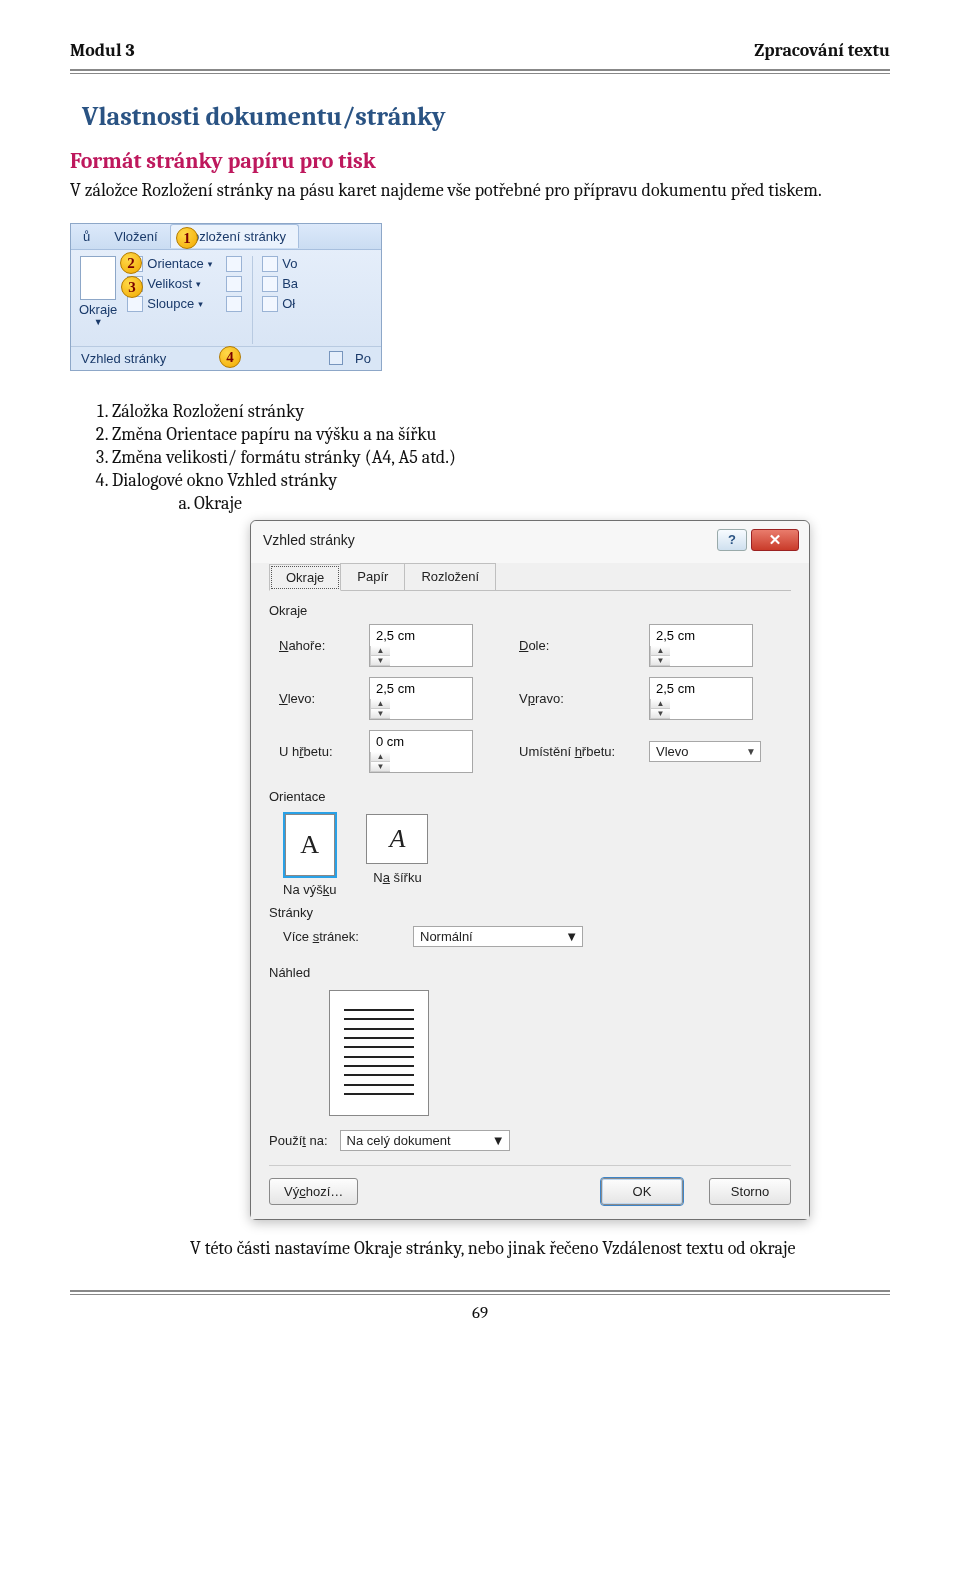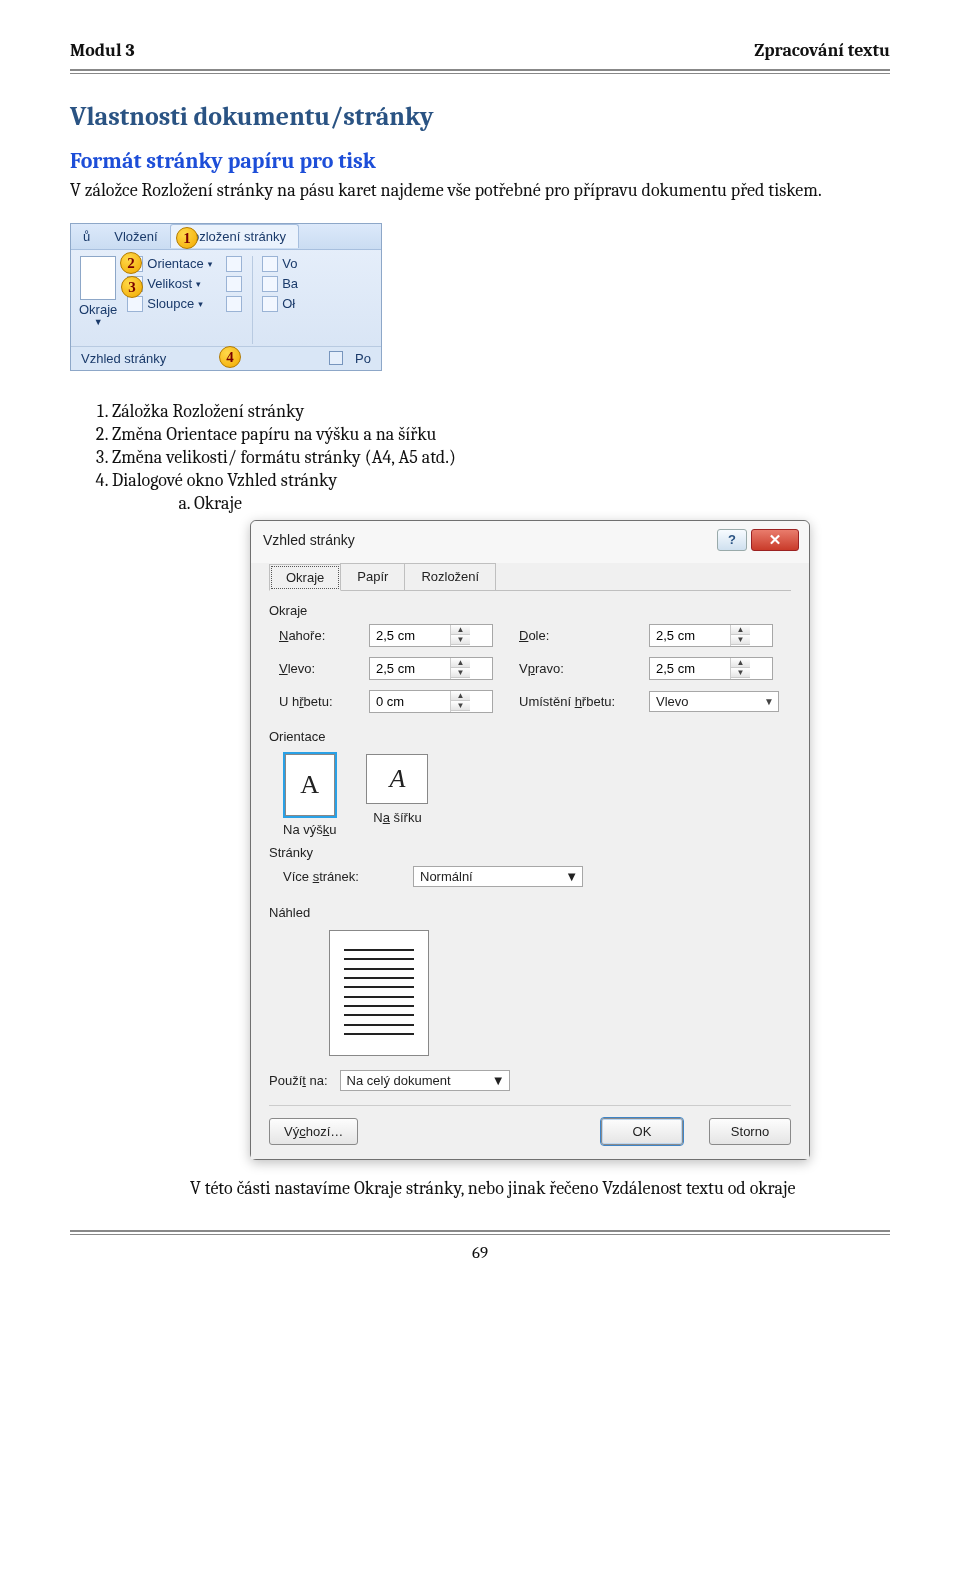--- a/index.html
+++ b/index.html
@@ -25,24 +25,24 @@
     border: none;
     border-top: 2px solid #888;
     border-bottom: 1px solid #888;
     height: 5px;
     margin-bottom: 28px;
   }
   h1.section-title {
     color: #2a5383;
     font-size: 26px;
     font-weight: bold;
-    margin: 0 0 14px 0;
+    margin: 0 0 14px 12px;
   }
   h2.sub-title {
-    color: #1d4ed8;
+    color: #be185d;
     font-size: 22px;
     font-weight: bold;
     margin: 16px 0 6px 0;
   }
   .para {
     font-size: 18px;
     line-height: 1.25;
     margin-bottom: 20px;
   }
 
@@ -194,37 +194,38 @@
   .margins-grid {
     display: grid;
     grid-template-columns: 90px 150px 130px 150px;
     row-gap: 10px;
     align-items: center;
     margin-left: 10px;
   }
   .u { text-decoration: underline; }
   .spin {
     display: flex;
-    width: 124px;
+    width: 104px;
     border: 1px solid #a7a7a7;
     background: #fff;
+    flex-direction: column;
   }
   .spin input {
     border: none; width: 80px; padding: 3px 6px; font-size: 13px;
   }
   .spin .arrows {
     width: 20px; display: flex; flex-direction: column; border-left: 1px solid #ccc;
   }
   .spin .arrows span {
     height: 10px; text-align: center; font-size: 8px; line-height: 10px; color: #444;
     background: linear-gradient(#fff,#e5e5e5);
     border-bottom: 1px solid #ccc;
   }
   .dd {
-    width: 130px; border: 1px solid #a7a7a7; background: #fff;
+    width: 112px; border: 1px solid #a7a7a7; background: #fff;
     display: flex; align-items: center; justify-content: space-between;
     padding: 2px 4px 2px 6px; font-size: 13px;
   }
   .dd .chevron { font-size: 10px; color: #444; }
   .orient-row { display: flex; gap: 30px; margin: 10px 0 2px 14px; }
   .orient {
     display: flex; flex-direction: column; align-items: center; gap: 6px;
   }
   .orient .page-ico {
     width: 50px; height: 62px; border: 1px solid #888; background: #fff;

